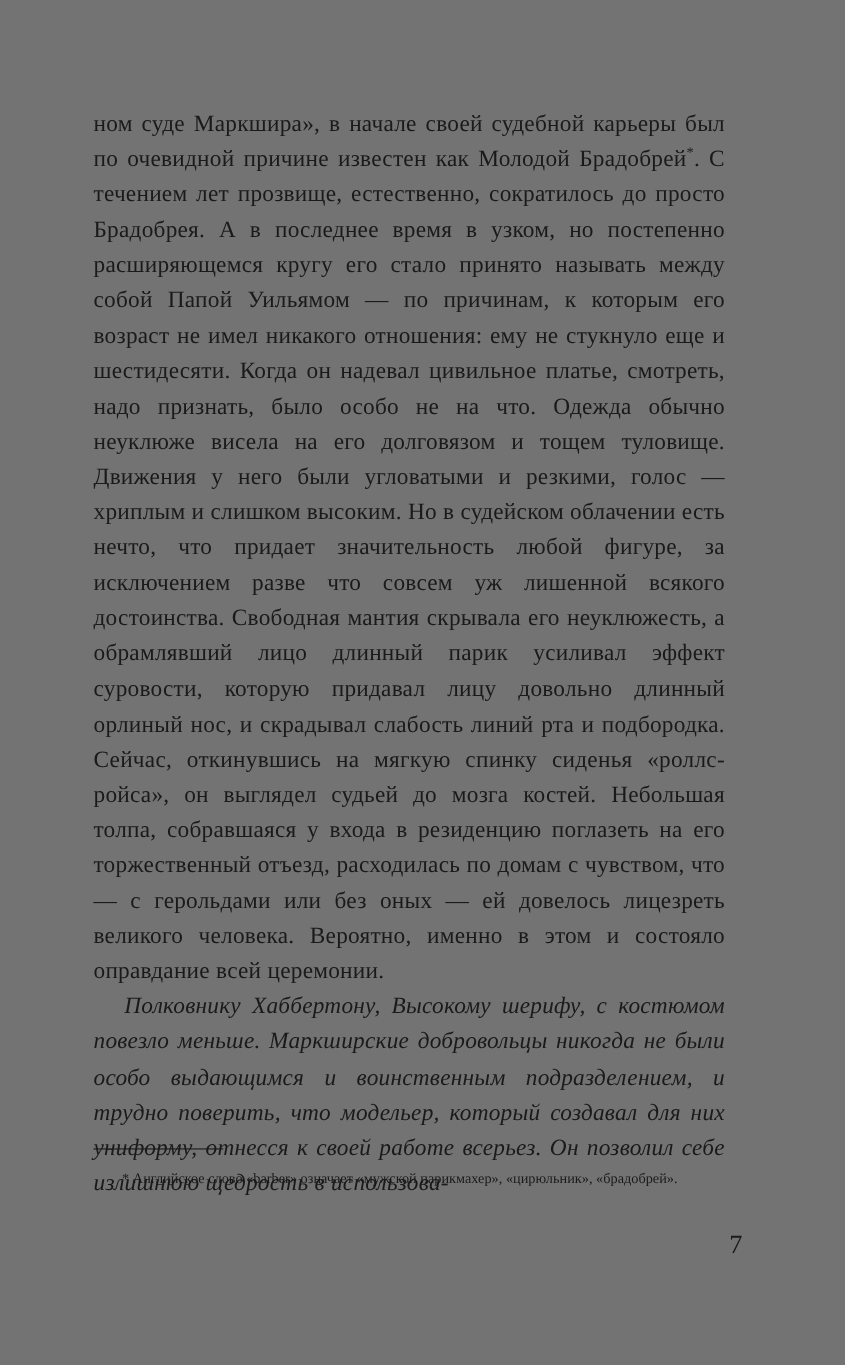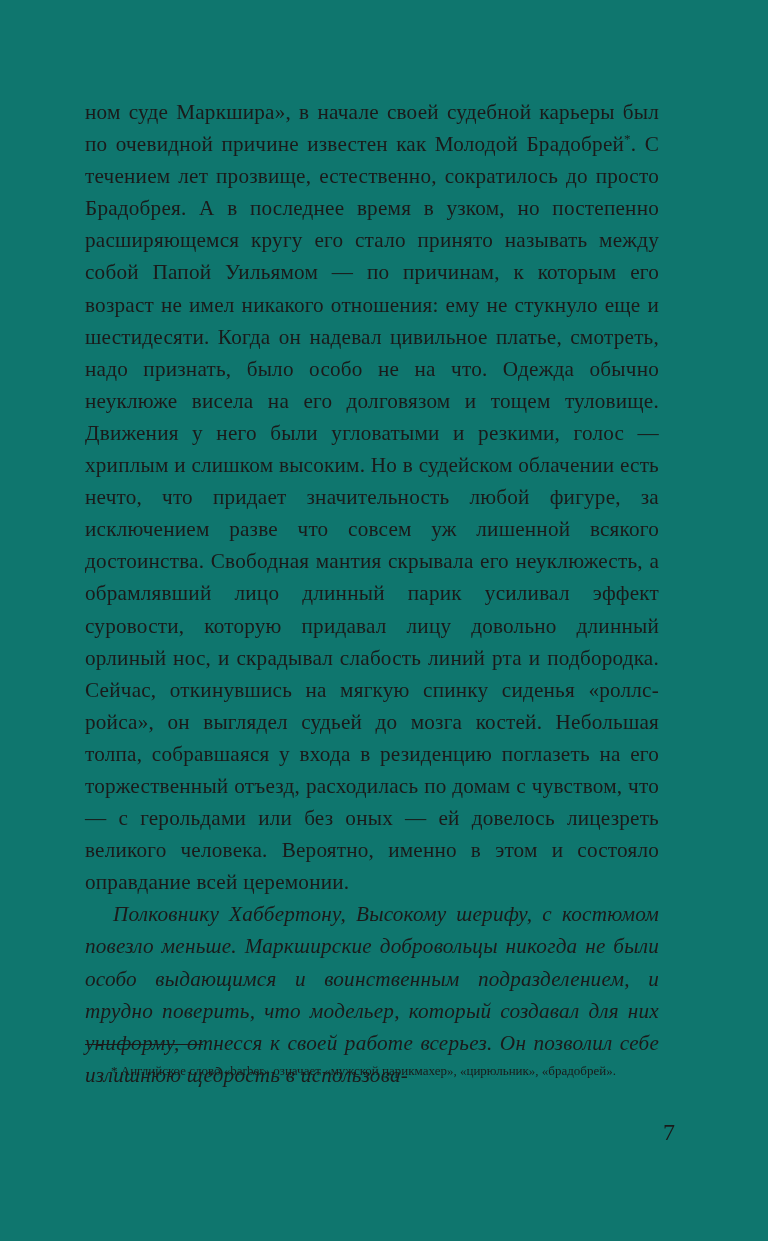--- a/index.html
+++ b/index.html
@@ -8,21 +8,21 @@
     background: #ffffff;
   }
   body {
     font-family: "Liberation Serif", "DejaVu Serif", serif;
     color: #1a1a1a;
   }
   .page {
     position: relative;
     width: 768px;
     height: 1241px;
-    background: #0f766e;
+    background: #737373;
     overflow: hidden;
   }
   .text-block {
     position: absolute;
     left: 85px;
     top: 96px;
     width: 574px;
   }
   .para {
     margin: 0;

